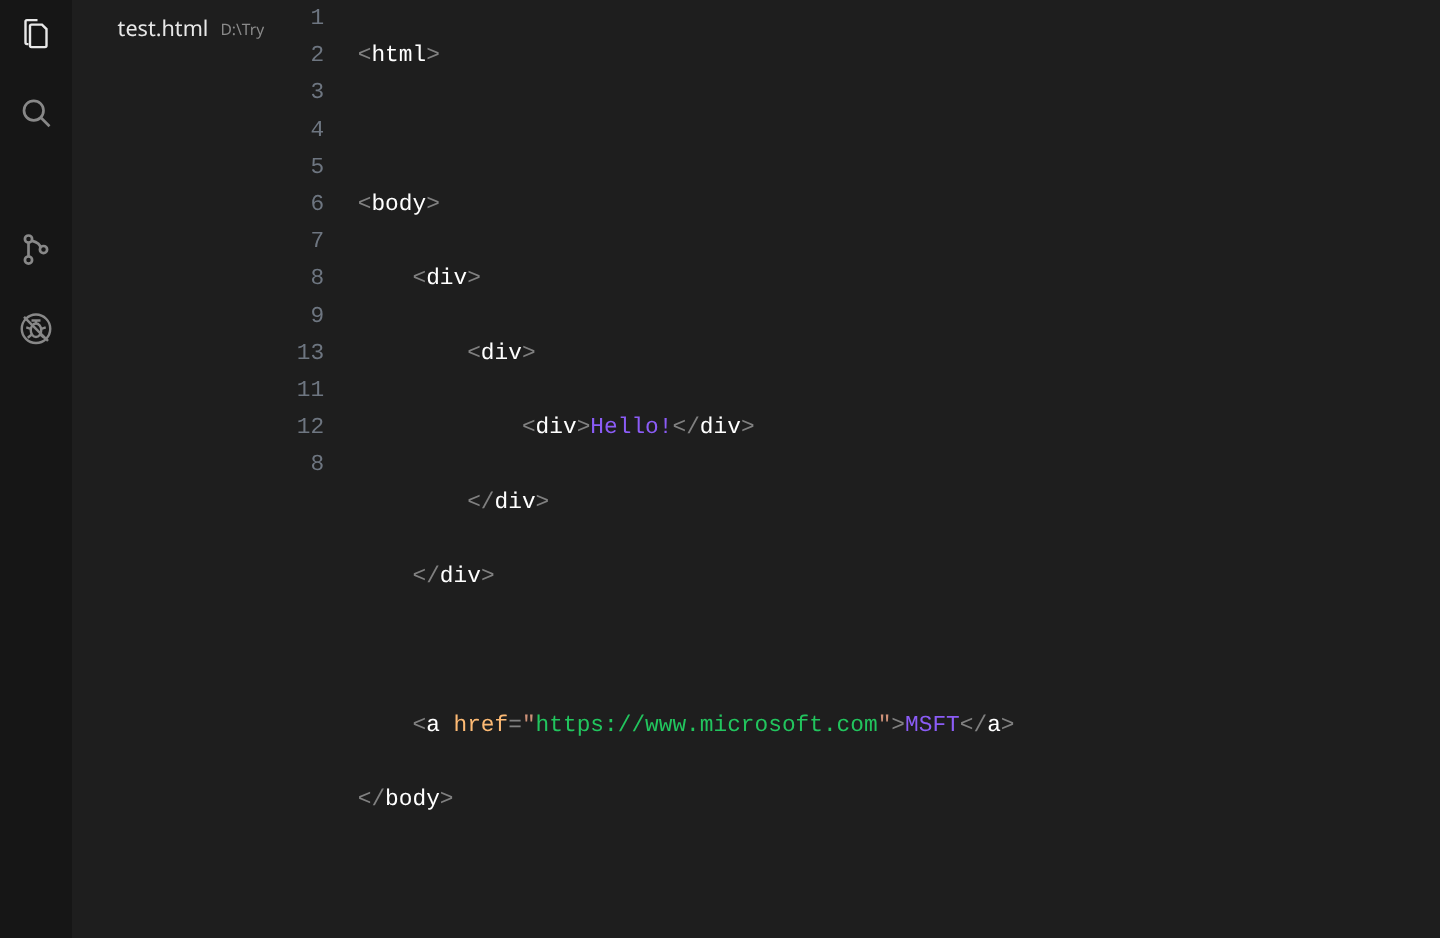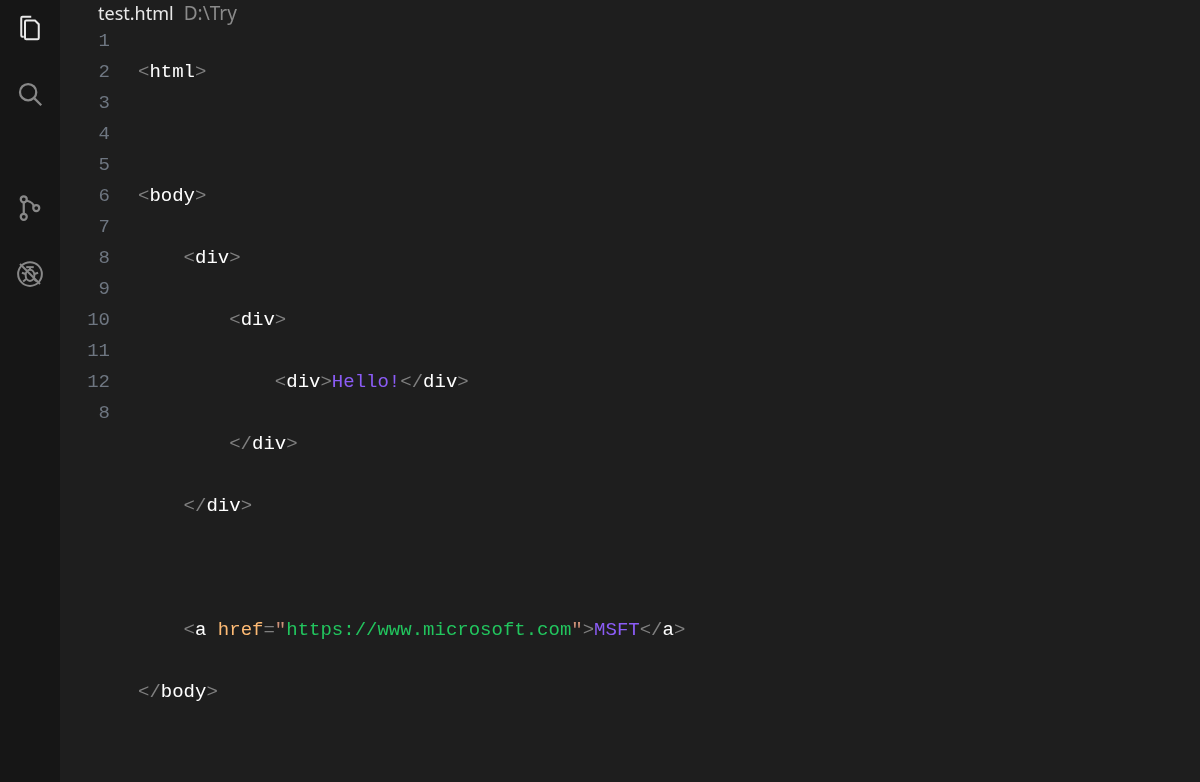--- a/index.html
+++ b/index.html
@@ -27,31 +27,31 @@
   }
   .activity-item.active { color: #e8e8e8; }
   .activity-item svg { width: 30px; height: 30px; }
   .activity-gap { height: 18px; }
 
   
   .editor-region {
     flex: 1;
     background: #1e1e1e;
     display: flex;
-    flex-direction: column;
+    flex-direction: row;
   }
   .tab-header {
     height: 48px;
     display: flex;
     align-items: center;
     padding-left: 38px;
     font-size: 18px;
   }
   .tab-header .fname { color: #e8e8e8; margin-right: 10px; }
-  .tab-header .fpath { color: #8a8a8a; font-size: 19px; }
+  .tab-header .fpath { color: #8a8a8a; font-size: 13px; }
 
   .editor-body {
     flex: 1;
     display: flex;
     font-family: Consolas, "Courier New", monospace;
     font-size: 19px;
     line-height: 31px;
   }
   .gutter {
     width: 78px;
@@ -128,21 +128,21 @@
     <div class="gutter">
       <div class="ln">1</div>
       <div class="ln">2</div>
       <div class="ln">3</div>
       <div class="ln">4</div>
       <div class="ln">5</div>
       <div class="ln">6</div>
       <div class="ln">7</div>
       <div class="ln">8</div>
       <div class="ln">9</div>
-      <div class="ln">10</div>
+      <div class="ln">13</div>
       <div class="ln">11</div>
       <div class="ln">12</div>
       <div class="ln">8</div>
     </div>
 
     <div class="code">
 <div class="row"><span class="pun">&lt;</span><span class="tag">html</span><span class="pun">&gt;</span></div>
 <div class="row"></div>
 <div class="row"><span class="pun">&lt;</span><span class="tag">body</span><span class="pun">&gt;</span></div>
 <div class="row">    <span class="pun">&lt;</span><span class="tag">div</span><span class="pun">&gt;</span></div>

